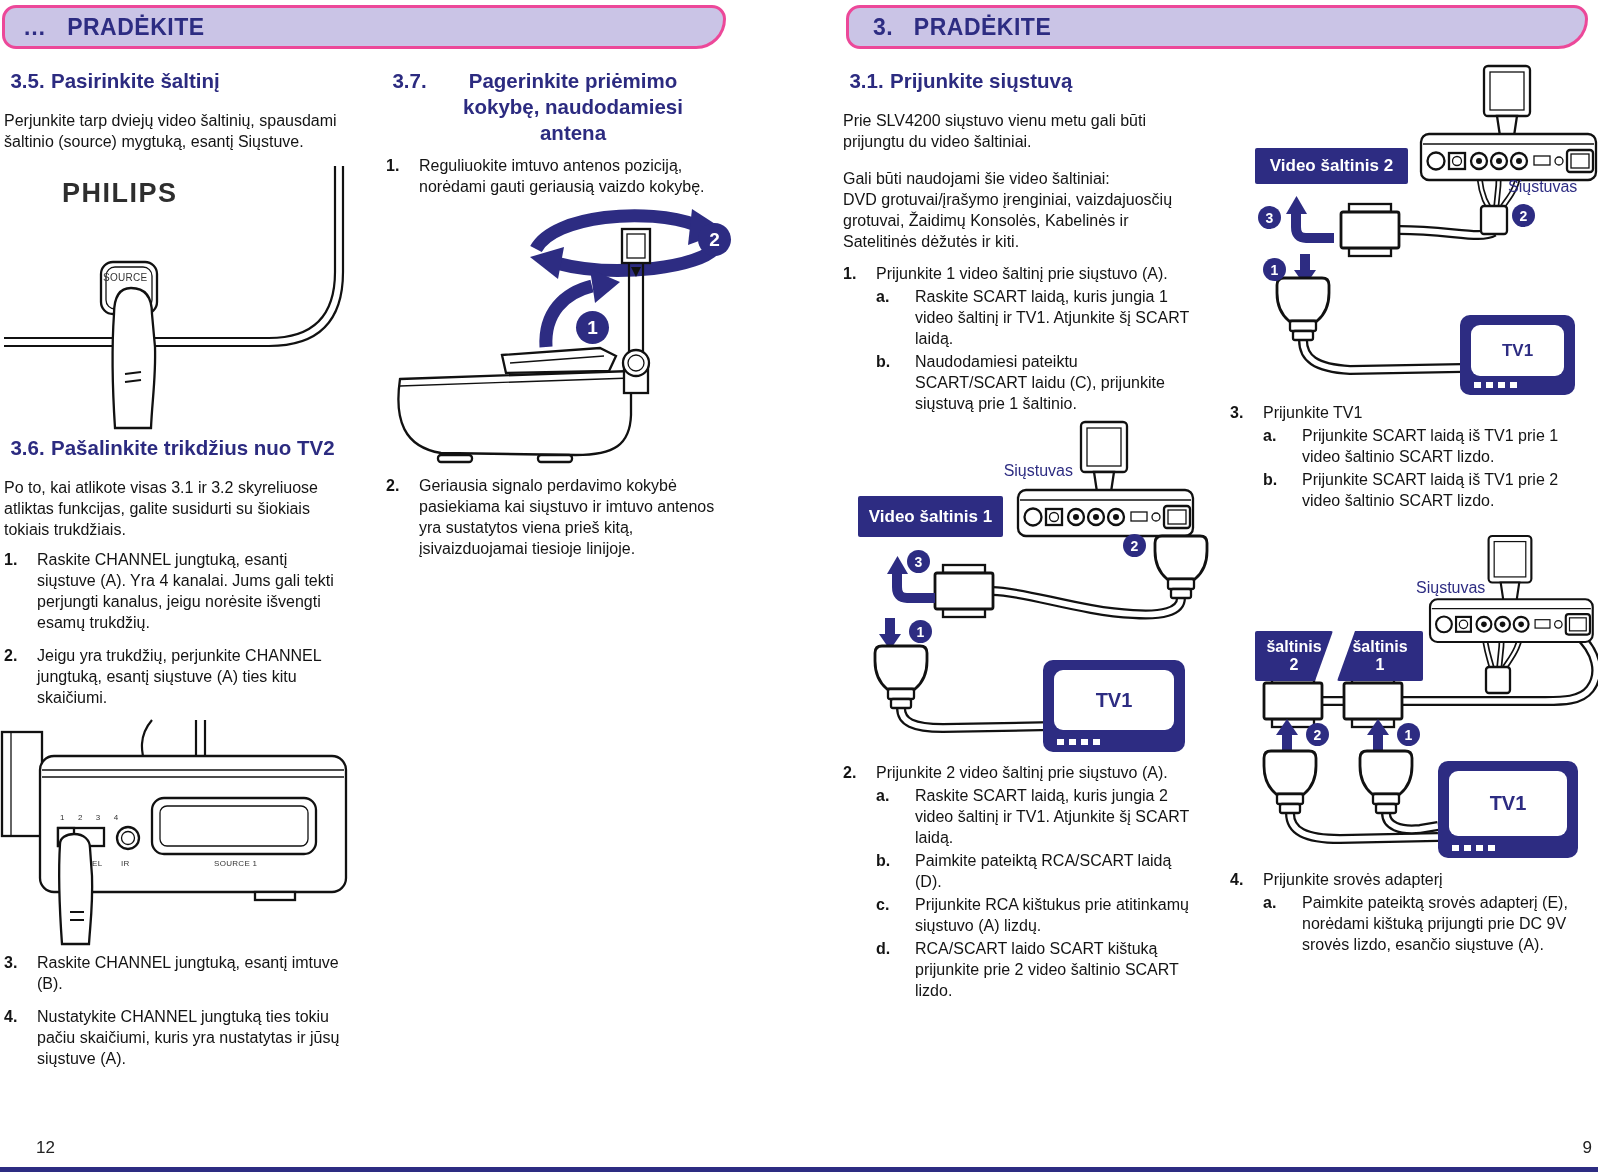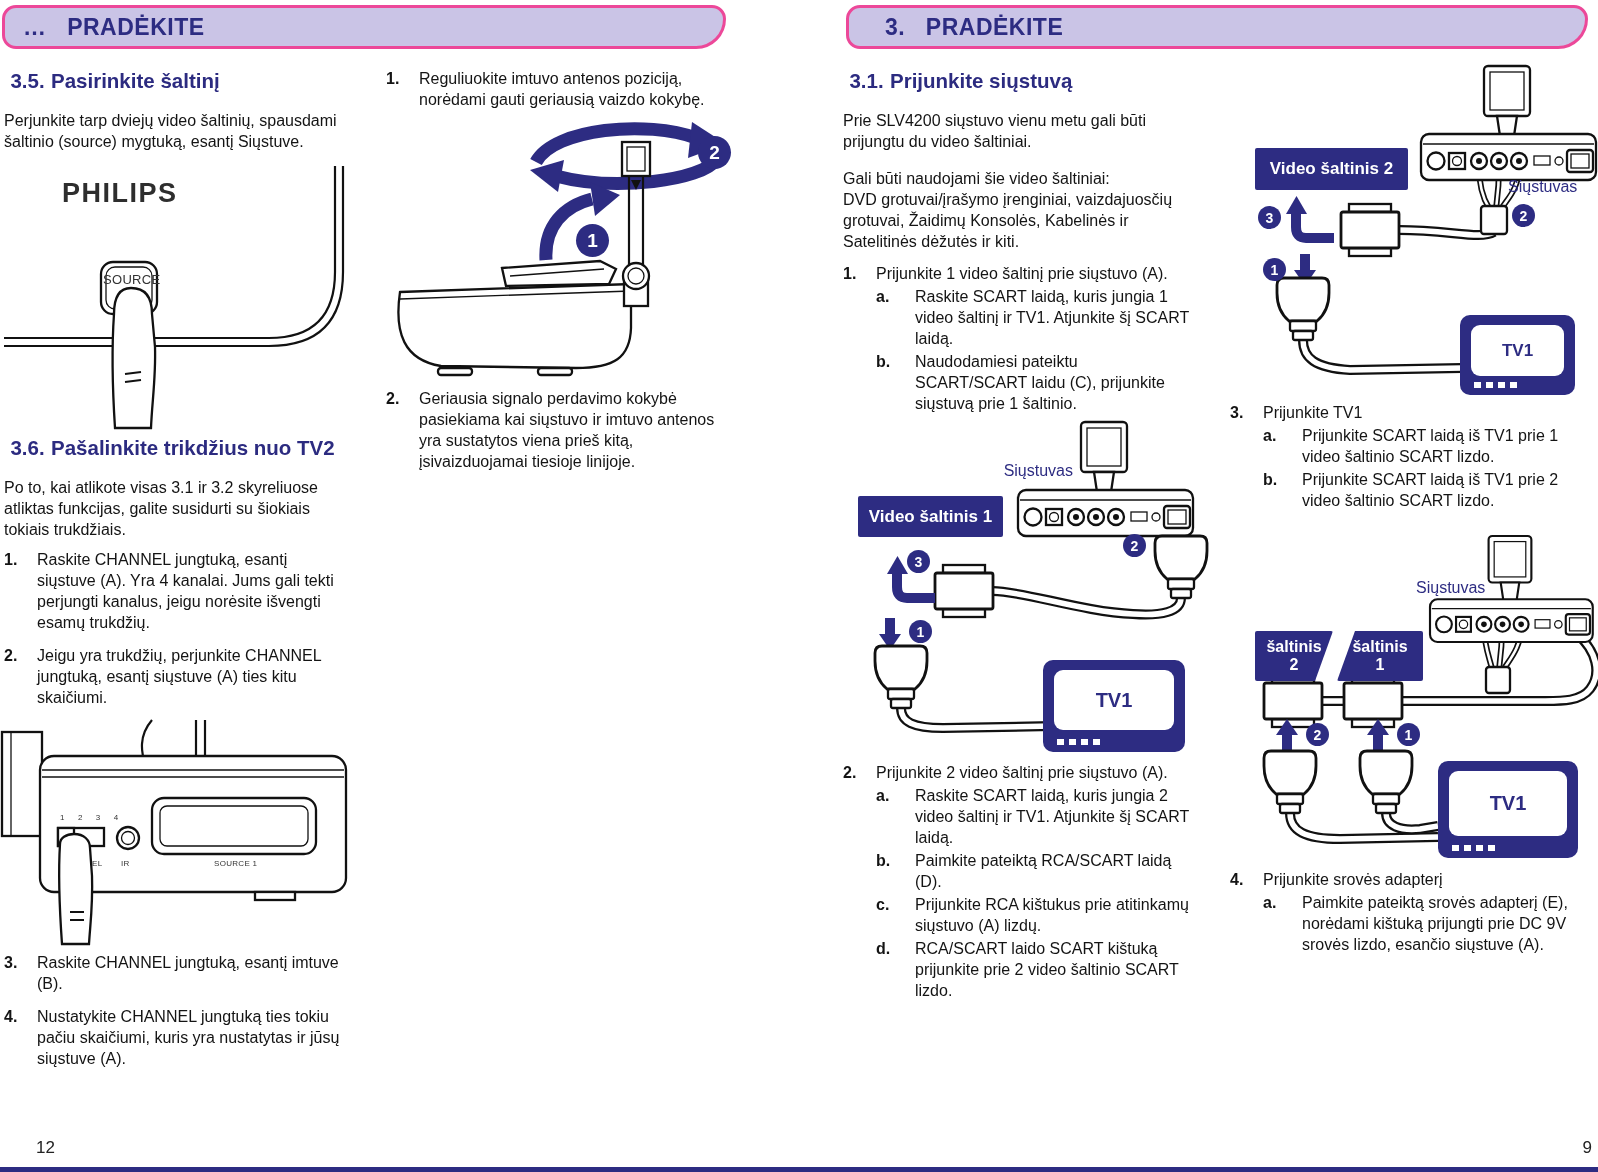--- a/index.html
+++ b/index.html
@@ -9,21 +9,21 @@
     overflow:hidden;
   }
   
   .banner{
     position:absolute;top:5px;height:44px;background:#cac4e6;
     border:3px solid #ec4899;border-radius:16px 16px 34px 16px;
     display:flex;align-items:center;font-size:23px;font-weight:bold;
     color:#2d2c82;white-space:pre;box-sizing:border-box;letter-spacing:.5px;
   }
   .banner-left{left:2px;width:724px;padding-left:18px;}
-  .banner-right{left:846px;width:742px;padding-left:36px;}
+  .banner-right{left:846px;width:742px;padding-left:24px;}
   
   .col{position:absolute;}
   .col-l1{left:4px;top:68px;width:340px;}
   .col-l2{left:386px;top:68px;width:344px;}
   .col-r1{left:843px;top:68px;width:348px;}
   .col-r2{left:1230px;top:58px;width:362px;}
   
   .h2{display:flex;color:#2c2b80;font-size:20.5px;font-weight:bold;line-height:26px;margin:0 0 9px 0;text-align:center;}
   .h2 .h2-num{width:47px;flex:none;}
   .para{font-size:16px;line-height:21px;margin:16px 0 12px 0;}
@@ -138,21 +138,21 @@
     <svg width="345" height="269" viewBox="0 0 345 269">
       <path d="M0,176 H265 Q331,176 331,110 V4" fill="none" stroke="#111" stroke-width="2.2"></path>
       <path d="M0,184 H265 Q339,184 339,110 V4" fill="none" stroke="#111" stroke-width="2.2"></path>
       <rect x="97" y="100" width="56" height="52" rx="12" class="ln" stroke-width="2.6"></rect>
       <rect x="102" y="105" width="46" height="42" rx="9" class="ln-thin"></rect>
       <path d="M110,152 C110,132 118,126 127,126 C139,126 148,132 148,152 L151,185 C152,215 148,240 147,266 L111,266 C109,235 107,195 110,152 Z" class="ln" stroke-width="2.6"></path>
       <line x1="121" y1="212" x2="137" y2="210" stroke="#111" stroke-width="2"></line>
       <line x1="121" y1="220" x2="137" y2="218" stroke="#111" stroke-width="2"></line>
     </svg>
     <div class="brandmark" style="left:58px;top:16px;">PHILIPS</div>
-    <div class="tinylabel" style="left:99px;top:110px;width:52px;text-align:right;font-size:13px;">SOURCE</div>
+    <div class="tinylabel" style="left:99px;top:110px;width:52px;text-align:left;font-size:10px;">SOURCE</div>
   </div>
 
   <h2 class="h2">
     <span class="h2-num">3.6.</span>
     <span>Pašalinkite trikdžius nuo TV2</span>
   </h2>
   <p class="para" style="margin-bottom:9px;">Po to, kai atlikote visas 3.1 ir 3.2 skyreliuose atliktas funkcijas, galite susidurti su šiokiais tokiais trukdžiais.</p>
 
   <div class="step">
     <span class="step-num">1.</span>
@@ -194,20 +194,24 @@
     <span class="step-num">3.</span>
     <span class="step-text">Raskite CHANNEL jungtuką, esantį imtuve (B).</span>
   </div>
   <div class="step">
     <span class="step-num">4.</span>
     <span class="step-text">Nustatykite CHANNEL jungtuką ties tokiu pačiu skaičiumi, kuris yra nustatytas ir jūsų siųstuve (A).</span>
   </div>
 </div>
 
 <div class="col col-l2">
+  <h2 class="h2">
+    <span class="h2-num">3.7.</span>
+    <span style="max-width:280px;">Pagerinkite priėmimo kokybę, naudodamiesi antena</span>
+  </h2>
   <div class="step" style="margin-bottom:8px;">
     <span class="step-num">1.</span>
     <span class="step-text">Reguliuokite imtuvo antenos poziciją, norėdami gauti geriausią vaizdo kokybę.</span>
   </div>
 
   <div class="fig" style="height:258px;margin-bottom:12px;">
     <svg width="345" height="258" viewBox="0 0 345 258">
       <path d="M150,44 C168,10 262,2 310,20" fill="none" stroke="#2d2c82" stroke-width="13"></path>
       <polygon points="306,4 340,26 302,40" class="navyfill"></polygon>
       <path d="M330,42 C316,62 230,74 170,58" fill="none" stroke="#2d2c82" stroke-width="13"></path>
@@ -335,21 +339,21 @@
       <path d="M264,174 C250,182 220,172 169,172" class="tube-in"></path>
       <path d="M73,282 C73,300 85,310 120,312 L232,310" class="tube"></path>
       <path d="M73,282 C73,300 85,310 120,312 L232,310" class="tube-in"></path>
       <use href="#dev" x="191" y="8"></use>
       <rect x="251" y="148" width="26" height="28" rx="3" class="ln" stroke-width="2.4"></rect>
       <use href="#plug" x="111" y="146"></use>
       <use href="#elbowUp" x="56" y="138"></use>
       <use href="#arrowDown" x="64" y="196"></use>
       <use href="#bell" x="47" y="218"></use>
     </svg>
-    <div class="srcbox" style="left:25px;top:90px;width:153px;height:42px;">Video šaltinis 2</div>
+    <div class="srcbox" style="left:25px;top:90px;width:153px;height:36px;">Video šaltinis 2</div>
     <div class="dev-label" style="left:278px;top:120px;">Siųstuvas</div>
     <div class="badge" style="left:282px;top:146px;">2</div>
     <div class="badge" style="left:28px;top:148px;">3</div>
     <div class="badge" style="left:33px;top:200px;">1</div>
     <div class="tv tv-small" style="left:230px;top:257px;width:115px;height:80px;">
       <div class="tv-screen">TV1</div>
       <div class="tv-dots">
           <div class="tv-dot"></div>
           <div class="tv-dot"></div>
           <div class="tv-dot"></div>

